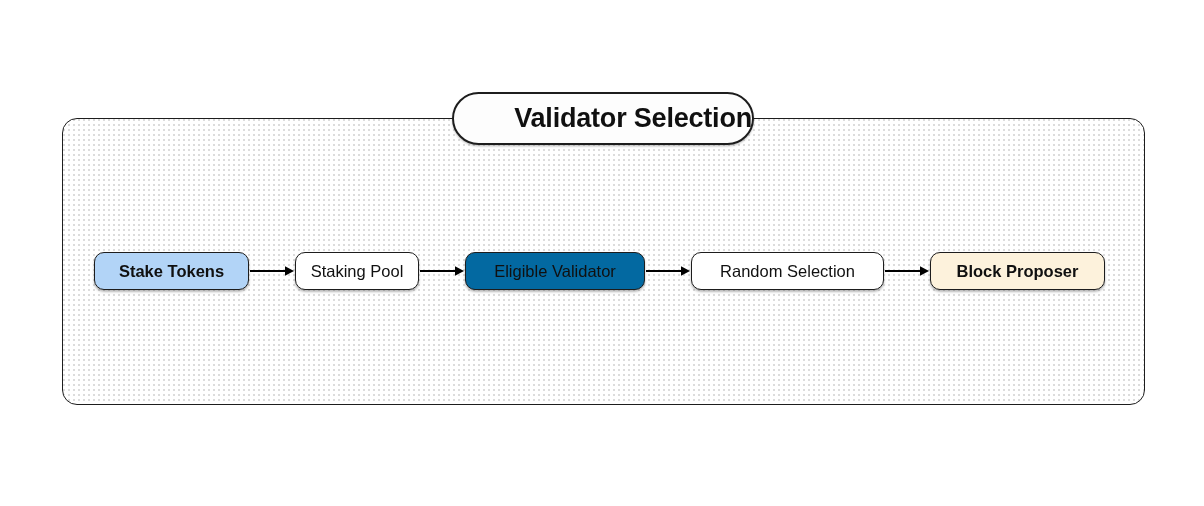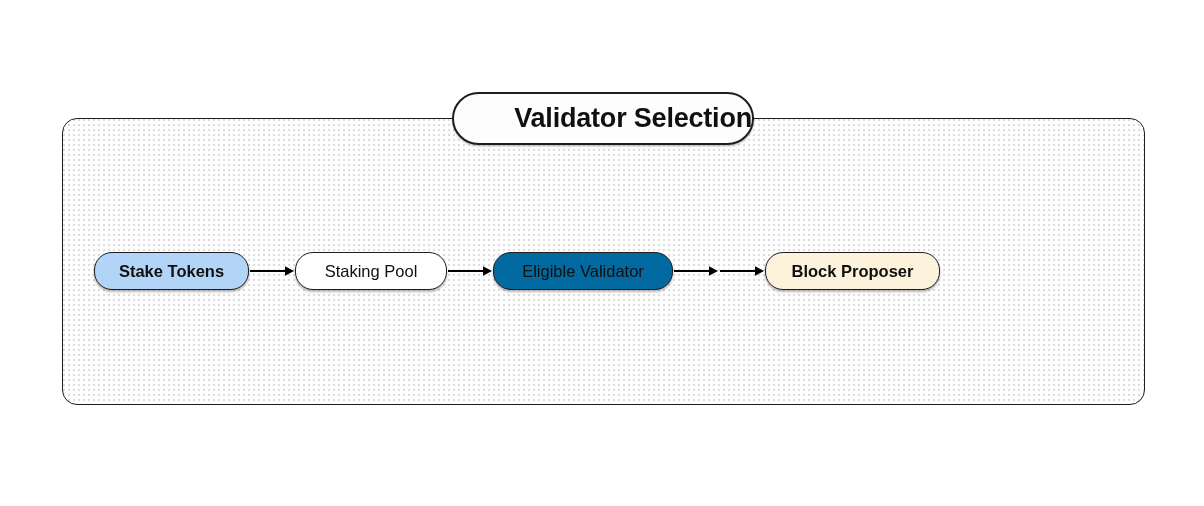--- a/index.html
+++ b/index.html
@@ -71,21 +71,21 @@
     height: 40px;
     display: flex;
     align-items: center;
     z-index: 3;
   }
 
   .node {
     box-sizing: border-box;
     height: 38px;
     border: 1.6px solid #1d1d1d;
-    border-radius: 18px;
+    border-radius: 10px;
     background: #ffffff;
     display: flex;
     align-items: center;
     justify-content: center;
     padding: 0 11px;
     white-space: nowrap;
     box-shadow: 0 2px 2.5px rgba(0,0,0,0.28);
   }
   .node .node-label {
     font-size: 16.5px;
@@ -120,21 +120,21 @@
       <span class="node-label">Stake Tokens</span>
     </div>
 
     <span class="connector">
       <svg width="46" height="14" viewBox="0 0 46 14" xmlns="http://www.w3.org/2000/svg">
         <line x1="1" y1="7" x2="36" y2="7" stroke="#000000" stroke-width="1.8"></line>
         <polygon points="36,2.2 45,7 36,11.8" fill="#000000"></polygon>
       </svg>
     </span>
 
-    <div class="node weight-normal" style="background:#ffffff; width:152px;align-items:center;">
+    <div class="node weight-normal" style="background:#ffffff; width:124px;align-items:center;">
       <span class="node-label">Staking Pool</span>
     </div>
 
     <span class="connector">
       <svg width="46" height="14" viewBox="0 0 46 14" xmlns="http://www.w3.org/2000/svg">
         <line x1="1" y1="7" x2="36" y2="7" stroke="#000000" stroke-width="1.8"></line>
         <polygon points="36,2.2 45,7 36,11.8" fill="#000000"></polygon>
       </svg>
     </span>
 
@@ -142,20 +142,23 @@
       <span class="node-label">Eligible Validator</span>
     </div>
 
     <span class="connector">
       <svg width="46" height="14" viewBox="0 0 46 14" xmlns="http://www.w3.org/2000/svg">
         <line x1="1" y1="7" x2="36" y2="7" stroke="#000000" stroke-width="1.8"></line>
         <polygon points="36,2.2 45,7 36,11.8" fill="#000000"></polygon>
       </svg>
     </span>
 
+    <div class="node weight-normal" style="background:#ffffff; width:193px;">
+      <span class="node-label">Random Selection</span>
+    </div>
 
     <span class="connector">
       <svg width="46" height="14" viewBox="0 0 46 14" xmlns="http://www.w3.org/2000/svg">
         <line x1="1" y1="7" x2="36" y2="7" stroke="#000000" stroke-width="1.8"></line>
         <polygon points="36,2.2 45,7 36,11.8" fill="#000000"></polygon>
       </svg>
     </span>
 
     <div class="node weight-bold" style="background:#fdf2dc; width:175px;justify-content:center;">
       <span class="node-label">Block Proposer</span>

